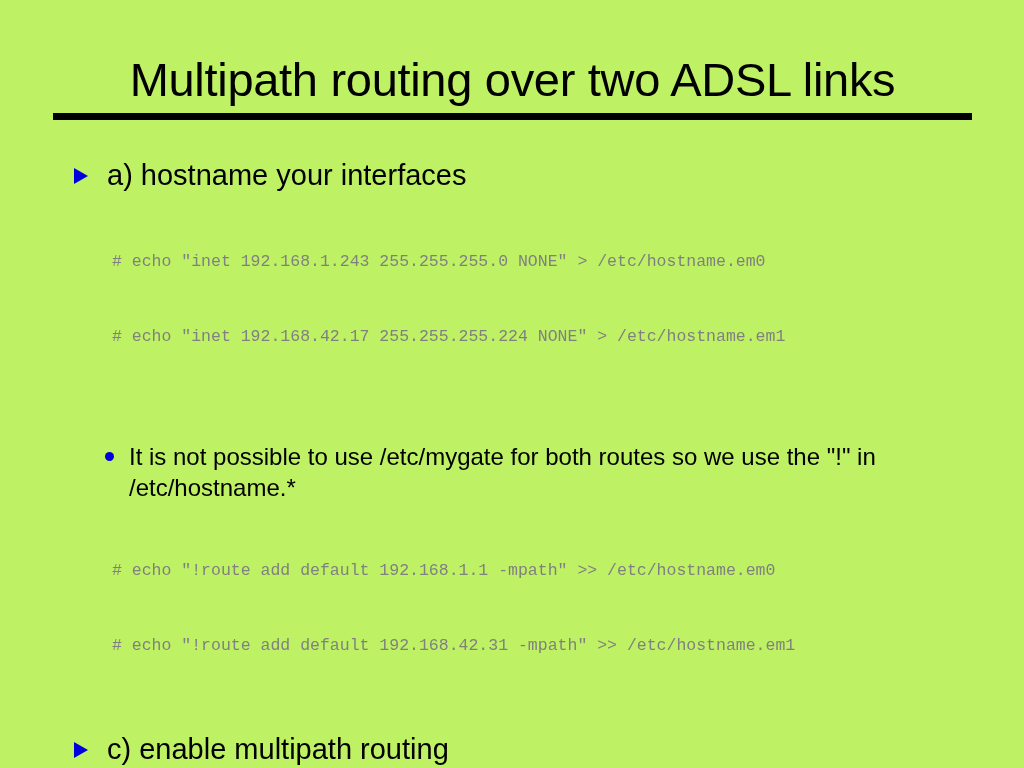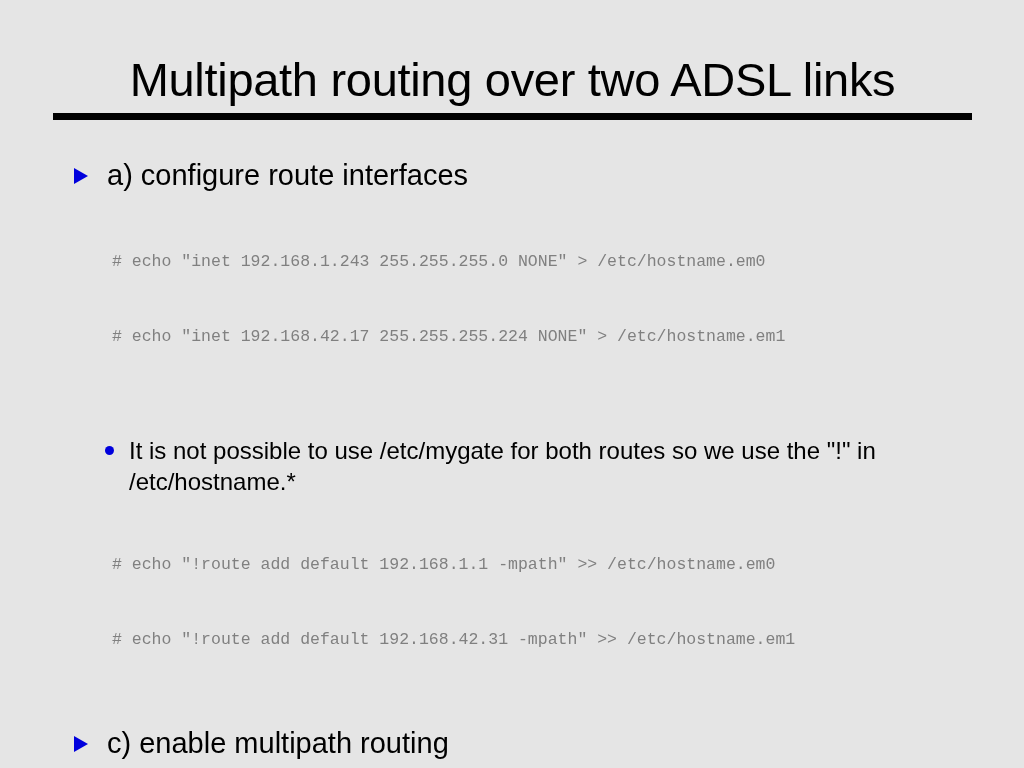--- a/index.html
+++ b/index.html
@@ -13,21 +13,21 @@
     background: #ffffff;
     font-family: "Liberation Sans", sans-serif;
     color: #000000;
     overflow: hidden;
   }
 
   #slide {
     position: relative;
     width: 1024px;
     height: 768px;
-    background: #e5e5e5;
+    background: #bef264;
     box-sizing: border-box;
   }
 
   
   .title-block {
     position: absolute;
     left: 53px;
     top: 52px;
     width: 919px;
   }
@@ -78,21 +78,21 @@
     border-top: 8px solid transparent;
     border-bottom: 8px solid transparent;
   }
 
   .lvl2 {
     position: relative;
     padding-left: 57px;
     font-size: 24px;
     line-height: 31px;
     color: #000000;
-    margin-top: 12px;
+    margin-top: 18px;
     font-family: "Liberation Sans", sans-serif;
   }
   .lvl2 .dot {
     position: absolute;
     left: 33px;
     top: 11px;
     width: 9px;
     height: 9px;
     border-radius: 50%;
     background: #0000dd;
@@ -122,21 +122,21 @@
   <div class="title-block">
     <div class="slide-title">Multipath routing over two ADSL links</div>
     <div class="title-rule"></div>
   </div>
 
   <div class="body-block">
 
     <div class="section">
       <div class="lvl1">
         <span class="marker"></span>
-        <span>a) configure route interfaces</span>
+        <span>a) hostname your interfaces</span>
       </div>
       <div class="code-block">
         <div class="code-line"># echo "inet 192.168.1.243 255.255.255.0 NONE" &gt; /etc/hostname.em0</div>
         <div class="code-line"># echo "inet 192.168.42.17 255.255.255.224 NONE" &gt; /etc/hostname.em1</div>
       </div>
     </div>
 
     <div class="gap-a"></div>
 
     <div class="section">

